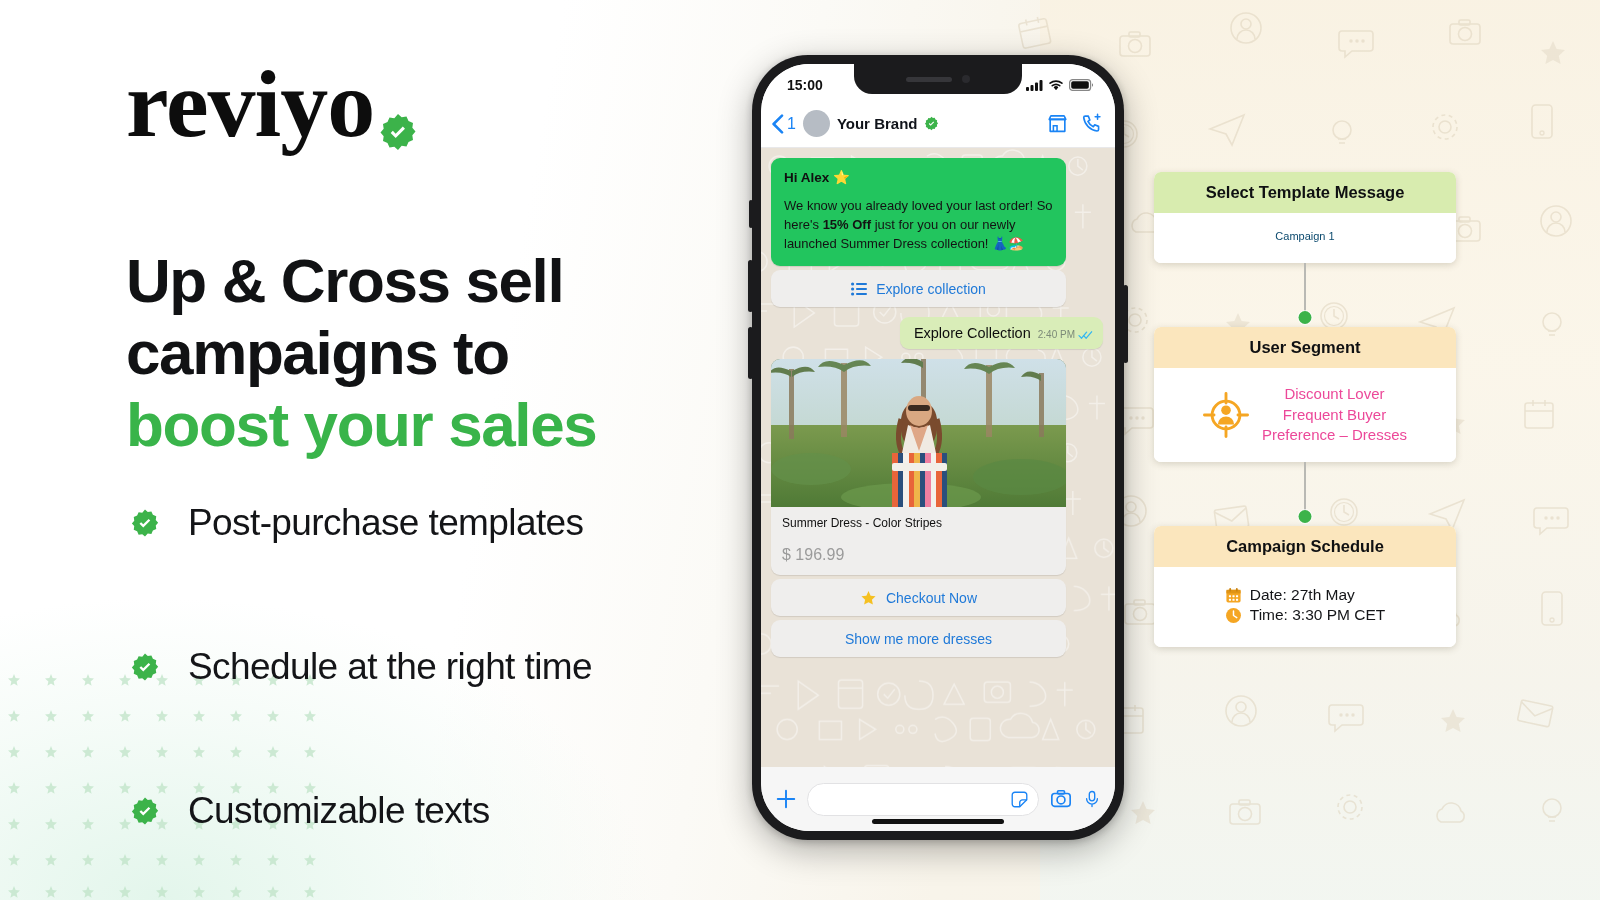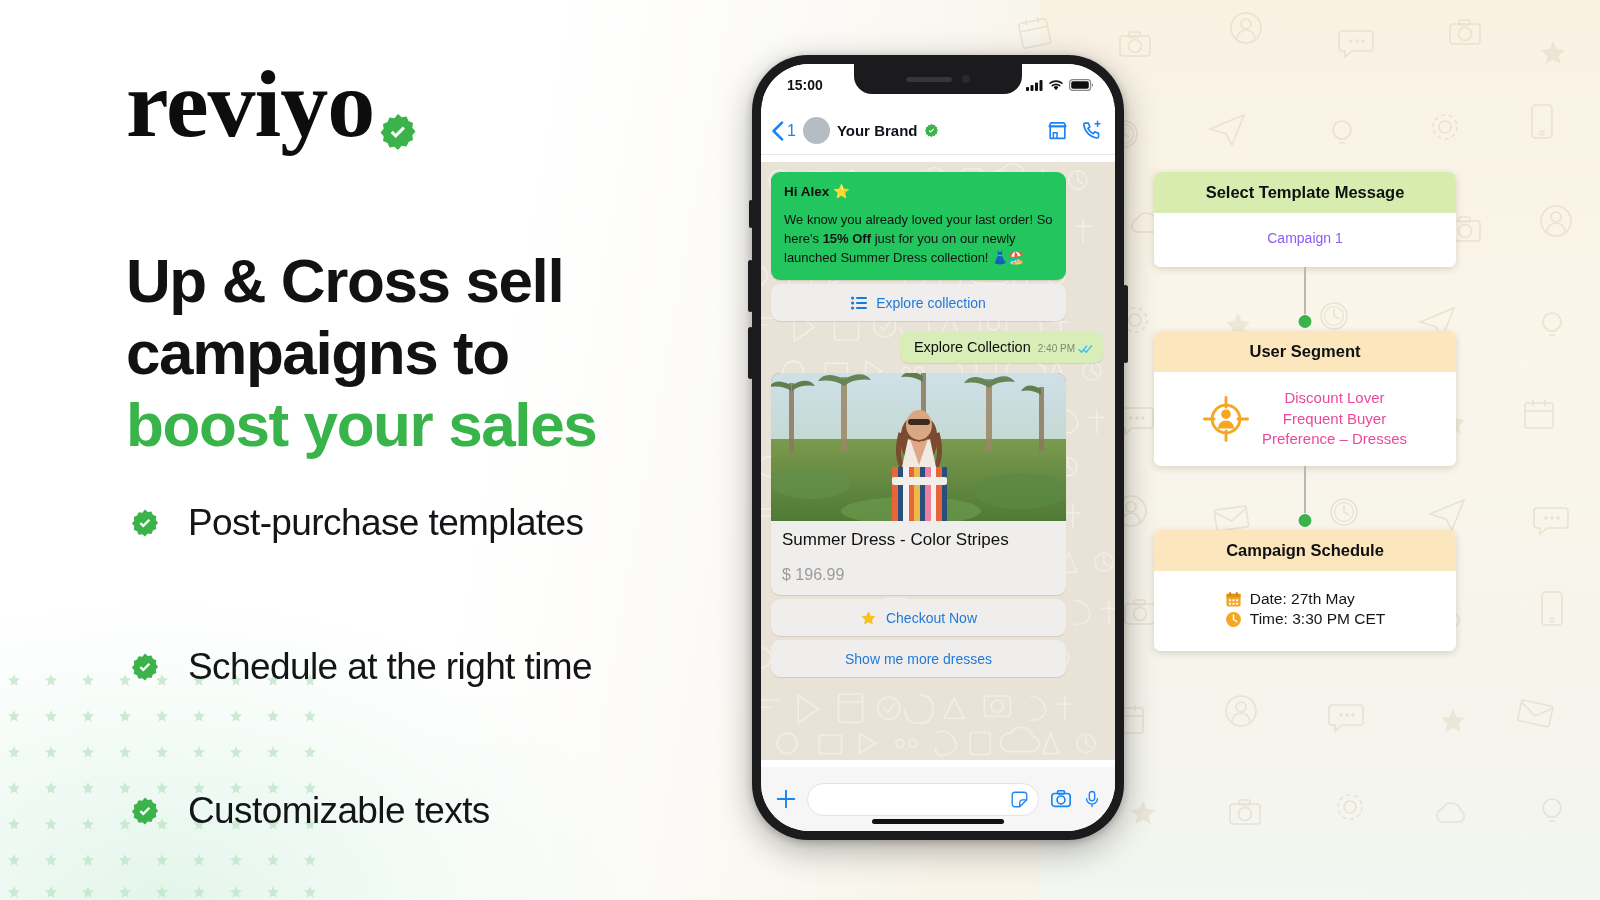--- a/index.html
+++ b/index.html
@@ -71,21 +71,21 @@
     position:absolute; left:752px; top:55px;
     width:372px; height:785px;
     background:#1b1b1d;
     border-radius:56px;
     box-shadow:0 10px 34px rgba(0,0,0,.30), 0 2px 8px rgba(0,0,0,.22);
     padding:9px;
   }
   .phone-inner{
     position:relative; width:100%; height:100%;
     background:#ffffff; border-radius:48px; overflow:hidden;
-    display:flex; flex-direction:column;gap:7px;
+    display:flex; flex-direction:column;
   }
   
   .btn-side{ position:absolute; background:#1b1b1d; border-radius:3px; }
   .btn-mute{ left:-3px; top:145px; width:4px; height:28px; }
   .btn-vup { left:-4px; top:205px; width:5px; height:52px; }
   .btn-vdn { left:-4px; top:272px; width:5px; height:52px; }
   .btn-pwr { right:-4px; top:230px; width:5px; height:78px; }
 
   .notch{
     position:absolute; left:50%; transform:translateX(-50%); top:0;
@@ -150,21 +150,21 @@
   .bubble-out-txt{ font-size:14.5px; color:#0e0e0e; }
   .bubble-meta{ display:flex; align-items:center; gap:3px; font-size:10px; color:#7c8a78; padding-bottom:1px; }
 
   .product-card{
     width:295px; margin-top:10px;
     background:#efeeed; border-radius:9px; overflow:hidden;
     box-shadow:0 1px 1px rgba(0,0,0,.10);
   }
   .product-img{ width:100%; height:148px; position:relative; overflow:hidden; background:#5f7b43; }
   .product-info{ padding:9px 11px 11px 11px; }
-  .product-name{ font-size:17px; color:#101010; }
+  .product-name{ font-size:12px; color:#101010; }
   .product-price{ font-size:16px; color:#9b9b9b; margin-top:16px; }
 
   .composer{
     flex:none; height:64px; background:#f6f6f6;
     display:flex; align-items:center; gap:10px; padding:0 14px;
   }
   .composer-input{
     flex:1; height:33px; background:#fff; border:1px solid #e2e2e4;
     border-radius:17px; display:flex; align-items:center; justify-content:flex-end;
     padding-right:9px;
@@ -186,21 +186,21 @@
     padding:11px 8px;
   }
   .flow-head.green{ background:#d8ecaf; }
   .flow-head.cream{ background:#fbe6bd; }
   .flow-body{
     padding:16px 14px; display:flex; align-items:center; justify-content:center; gap:13px;
     background:#fff;
   }
   .flow-body.single{ padding:17px 14px 21px; }
   .flow-lines{ font-size:15px; line-height:1.38; color:#ec4899;text-align:center; }
-  .flow-one{ font-size:14px; color:#8b5cf6; }
+  .flow-one{ font-size:11px; color:#0c4a6e; }
   .sched-line{ display:flex; align-items:center; gap:8px; font-size:15.5px; color:#141518; margin:2px 0; }
 
   .connector{
     position:absolute; left:50%; transform:translateX(-50%);
     width:2px; background:#b9b9b4;
   }
   .conn-dot{
     position:absolute; left:50%; transform:translateX(-50%);
     width:13px; height:13px; border-radius:50%; background:#3cb34a;
     box-shadow:0 0 0 1px rgba(255,255,255,.7);

